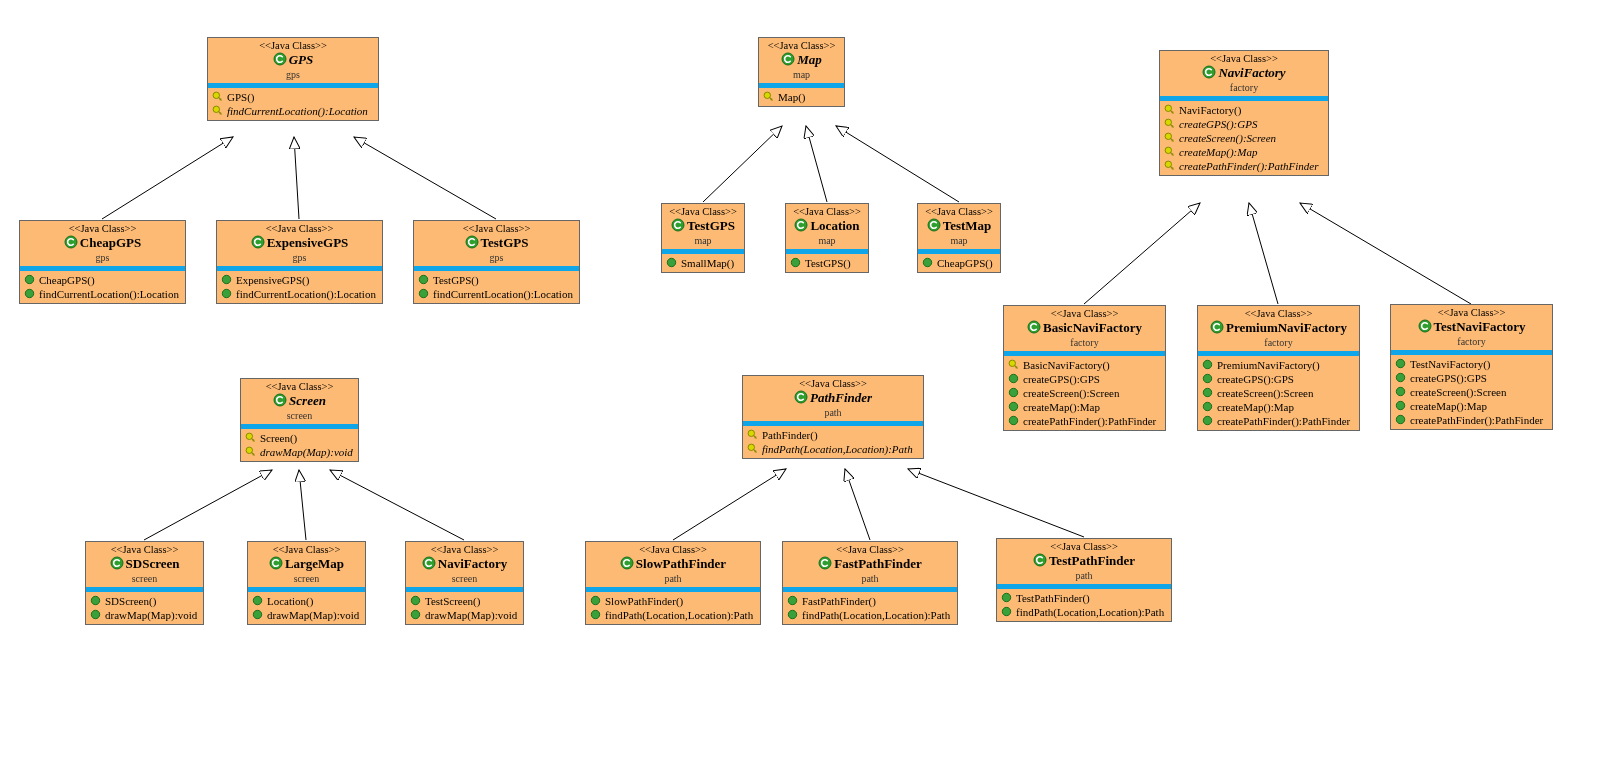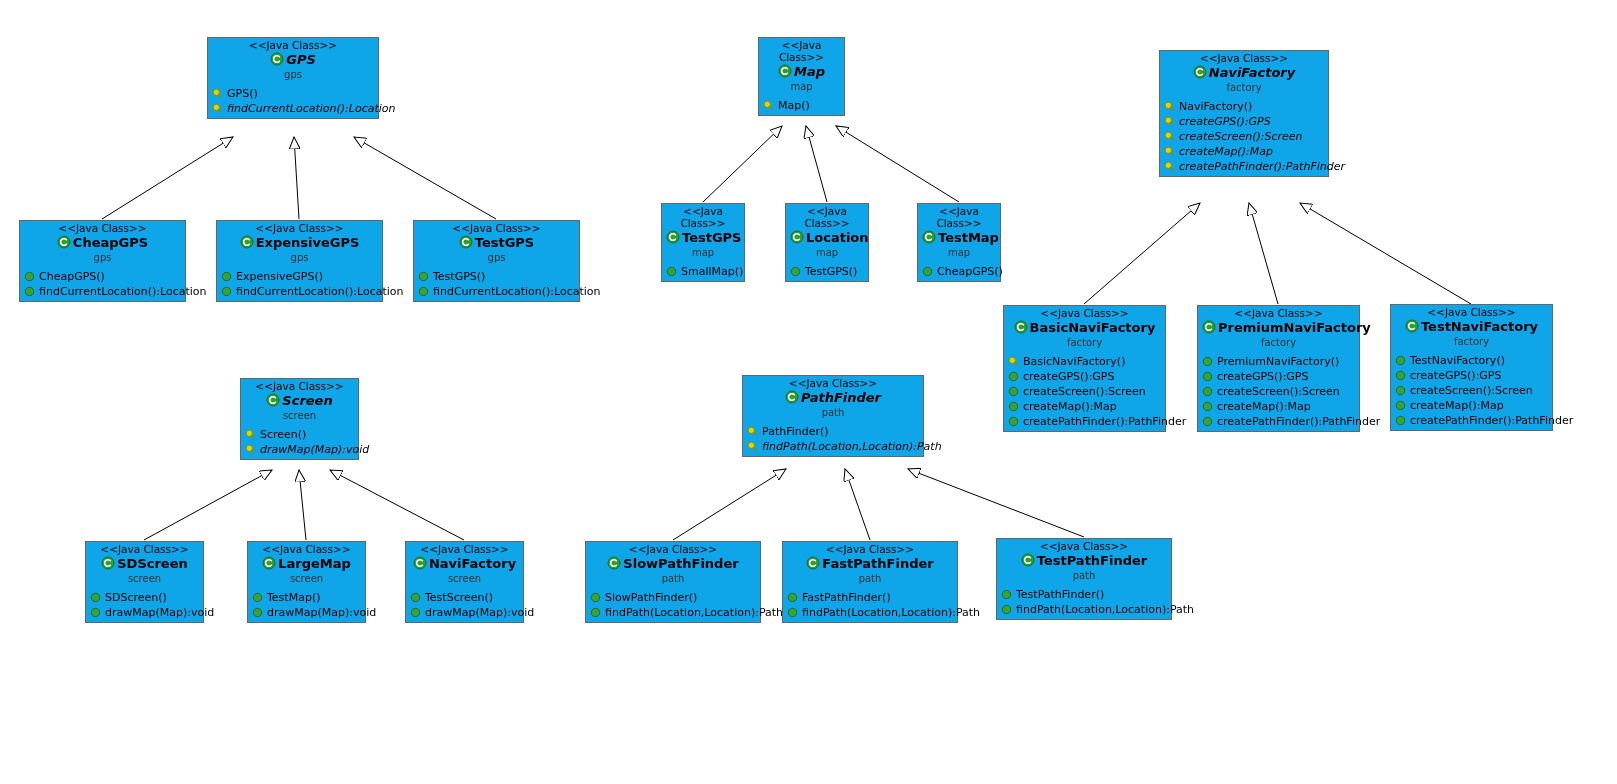--- a/index.html
+++ b/index.html
@@ -1,25 +1,25 @@
 <!DOCTYPE html>
 <html><head>
 <meta charset="utf-8">
 <style>
   html,body{margin:0;padding:0;background:#ffffff;}
   body{width:1617px;height:784px;position:relative;font-family:"DejaVu Sans","Liberation Sans",sans-serif;overflow:hidden;}
   #canvas{position:absolute;left:0;top:0;width:1617px;height:784px;}
   svg.links{position:absolute;left:0;top:0;width:1617px;height:784px;pointer-events:none;}
-  .uml{position:absolute;background:#0ea5e9;border:1px solid #666666;box-sizing:border-box;}
+  .uml{position:absolute;background:#fdba74;border:1px solid #666666;box-sizing:border-box;font-family:Liberation Serif, serif;}
   .uml .hdr{padding:2px 4px 3px 4px;text-align:center;line-height:1.12;}
   .uml .stereo{font-size:10.5px;color:#000;}
   .uml .cname{font-size:13px;font-weight:bold;color:#000;white-space:nowrap;}
   .uml .cname.abs{font-style:italic;}
   .uml .pkg{font-size:10px;color:#333;}
-  .uml .sect{border-top:1px solid #0ea5e9;padding:2px 0 2px 0;}
+  .uml .sect{border-top:5px solid #0ea5e9;padding:2px 0 2px 0;}
   .uml .mem{font-size:11px;color:#000;white-space:nowrap;padding:1px 4px 1px 4px;display:flex;align-items:center;gap:3px;}
   .uml .mem.it{font-style:italic;}
   .ic{display:inline-block;flex:0 0 auto;width:12px;height:12px;position:relative;}
   .ic svg{display:block;}
   .cn-icon{display:inline-block;vertical-align:-2px;margin-right:2px;}
 </style>
 </head>
 <body>
 
 <div id="canvas">
@@ -528,21 +528,21 @@
             </svg></span><span>LargeMap</span></div>
         <div class="pkg">screen</div>
       </div>
       <div class="sect">
         <div class="mem">
           <span class="ic">
             <svg width="11" height="11" viewBox="0 0 11 11">
               <circle cx="5.5" cy="5.5" r="4.2" fill="#3aa03a" stroke="#1d6e1d" stroke-width="1"></circle>
             </svg>
           </span>
-          <span>TestMap()</span>
+          <span>Location()</span>
         </div>
         <div class="mem">
           <span class="ic">
             <svg width="11" height="11" viewBox="0 0 11 11">
               <circle cx="5.5" cy="5.5" r="4.2" fill="#3aa03a" stroke="#1d6e1d" stroke-width="1"></circle>
             </svg>
           </span>
           <span>drawMap(Map):void</span>
         </div>
       </div>

